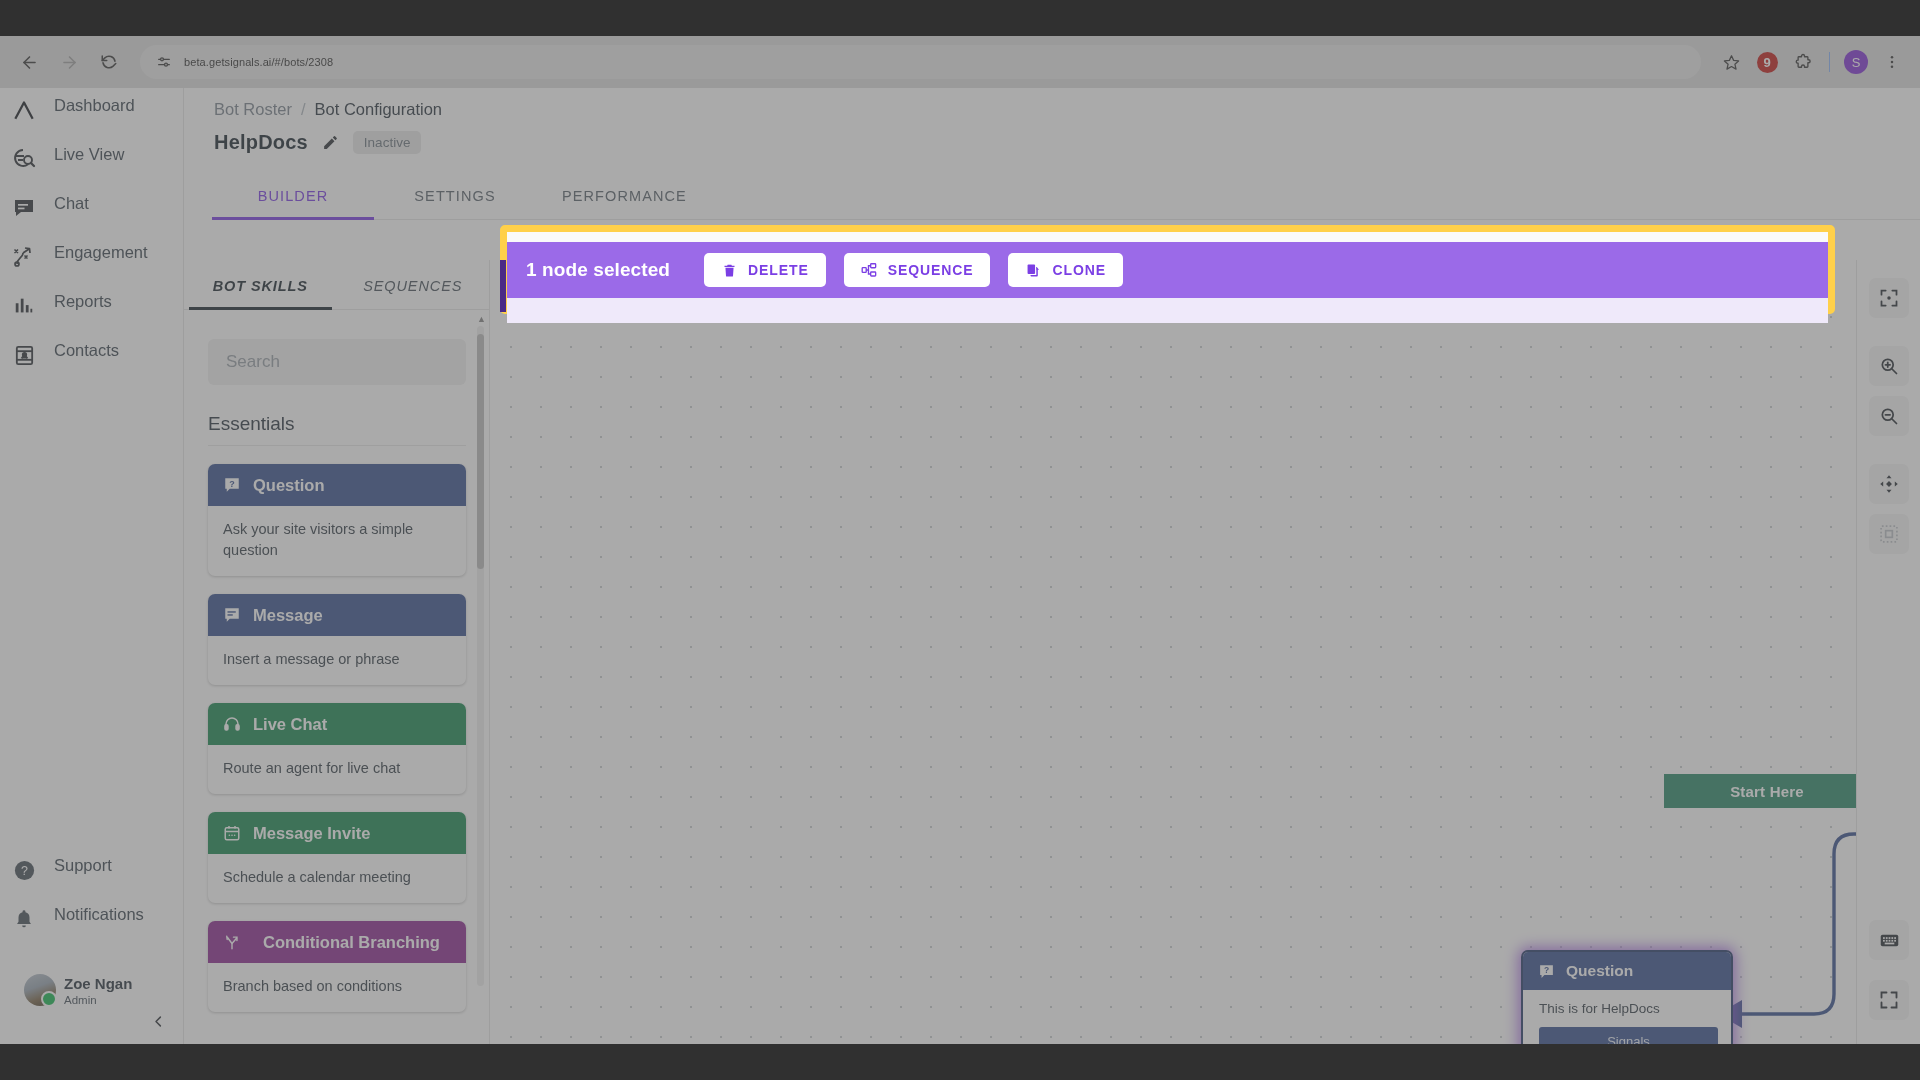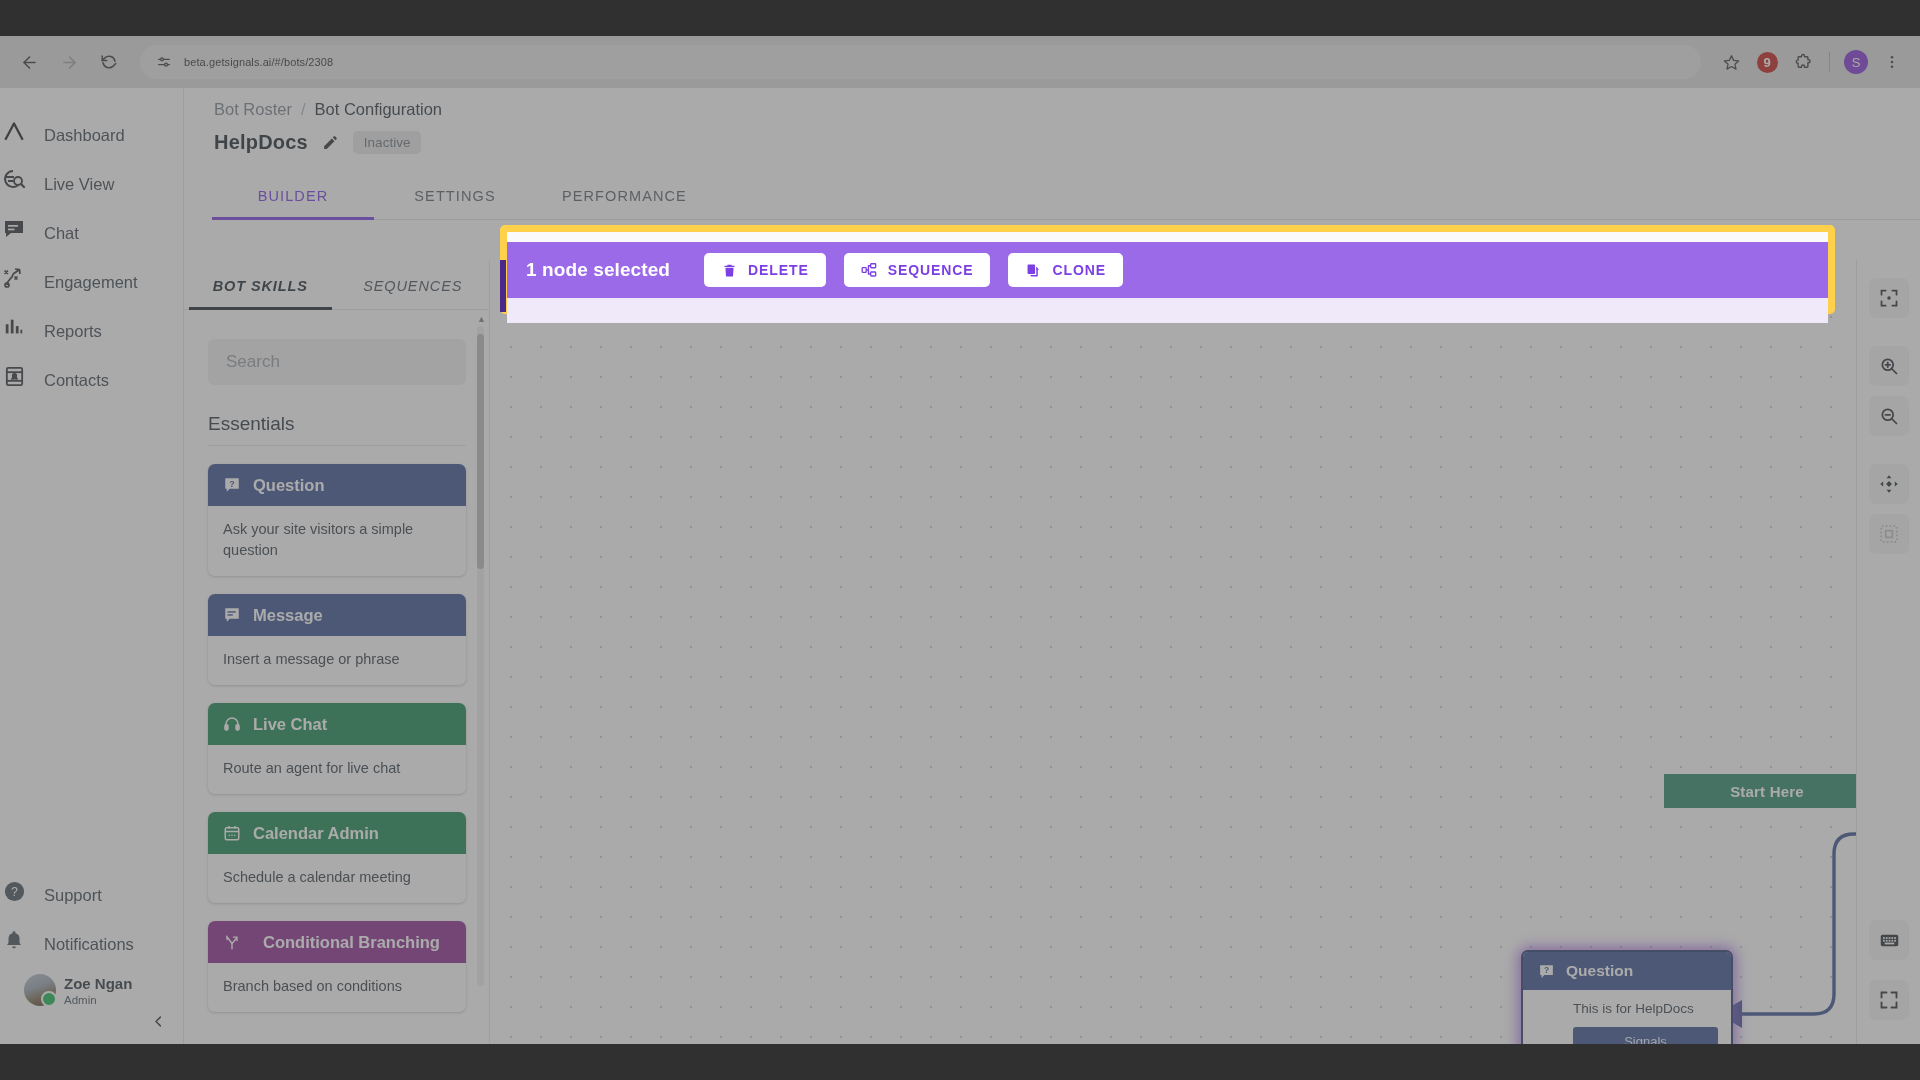--- a/index.html
+++ b/index.html
@@ -63,22 +63,22 @@
   }
 
   
   #leftnav {
     position: absolute; left: 0; top: 0;
     width: 184px; height: 956px;
     background: #fff;
     border-right: 1px solid #e6e6e6;
   }
   .nav-item {
-    display: flex; align-items: flex-end; gap: 16px;
-    height: 49px; 
+    display: flex; align-items: flex-start; gap: 16px;
+    height: 49px; padding-left: 10px;
     color: #3f4a54; font-size: 16.5px;
   }
   .nav-ic {
     width: 28px; height: 28px; flex: 0 0 28px;
     display: flex; align-items: center; justify-content: center;
     color: #31363b;
   }
   #nav-top { padding-top: 8px; }
   #nav-bottom { position: absolute; bottom: 8px; left: 0; width: 184px; }
   #user-row { display: flex; align-items: flex-end; gap: 8px; height: 52px; padding-left: 24px; }
@@ -197,21 +197,21 @@
   #node-question {
     position: absolute; left: 1033px; top: 658px; width: 208px;
     border-radius: 5px; overflow: hidden;
     background: #fff;
     box-shadow: 0 0 0 2px #2b3f6d, 0 0 14px 5px rgba(150,80,220,.75);
   }
   #nq-head {
     background: #3b5490; color: #fff; display: flex; align-items: center; gap: 10px;
     padding: 9px 13px; font-size: 15.5px; font-weight: bold;
   }
-  #nq-body { padding: 11px 13px 14px 23px; margin-left: 27px; }
+  #nq-body { padding: 11px 13px 14px 16px; }
   #nq-text { font-size: 13.5px; color: #39434c; }
   #nq-choice {
     margin-top: 11px; background: #3b5490; color: #e9eef8; border-radius: 3px;
     text-align: center; font-size: 13px; padding: 7px 0;
   }
   #edge-svg { position: absolute; left: 0; top: 0; width: 1366px; height: 750px; pointer-events: none; }
 
   
   #rail {
     position: absolute; right: 0; top: 172px; width: 64px; height: 784px;
@@ -519,21 +519,21 @@
                 <svg width="18" height="18" viewBox="0 0 24 24" fill="none" stroke="#fff" stroke-width="2">
                     <rect x="3" y="5" width="18" height="16" rx="2"></rect>
                     <line x1="3" y1="10" x2="21" y2="10"></line>
                     <line x1="8" y1="2.5" x2="8" y2="6"></line>
                     <line x1="16" y1="2.5" x2="16" y2="6"></line>
                     <circle cx="8.5" cy="15" r="1.1" fill="#fff" stroke="none"></circle>
                     <circle cx="12" cy="15" r="1.1" fill="#fff" stroke="none"></circle>
                     <circle cx="15.5" cy="15" r="1.1" fill="#fff" stroke="none"></circle>
                   </svg>
               </span>
-              <span>Calendar Admin</span>
+              <span>Message Invite</span>
             </div>
             <div class="sc-body">Schedule a calendar meeting</div>
           </div>
 
           <div class="skill-card">
             <div class="sc-head purple">
               <span class="sc-ic">
                 <svg width="18" height="18" viewBox="0 0 24 24" fill="none" stroke="#fff" stroke-width="1.9" stroke-linecap="round">
                     <path d="M12 21v-7L6 6"></path>
                     <path d="M12 14l6-7"></path>

